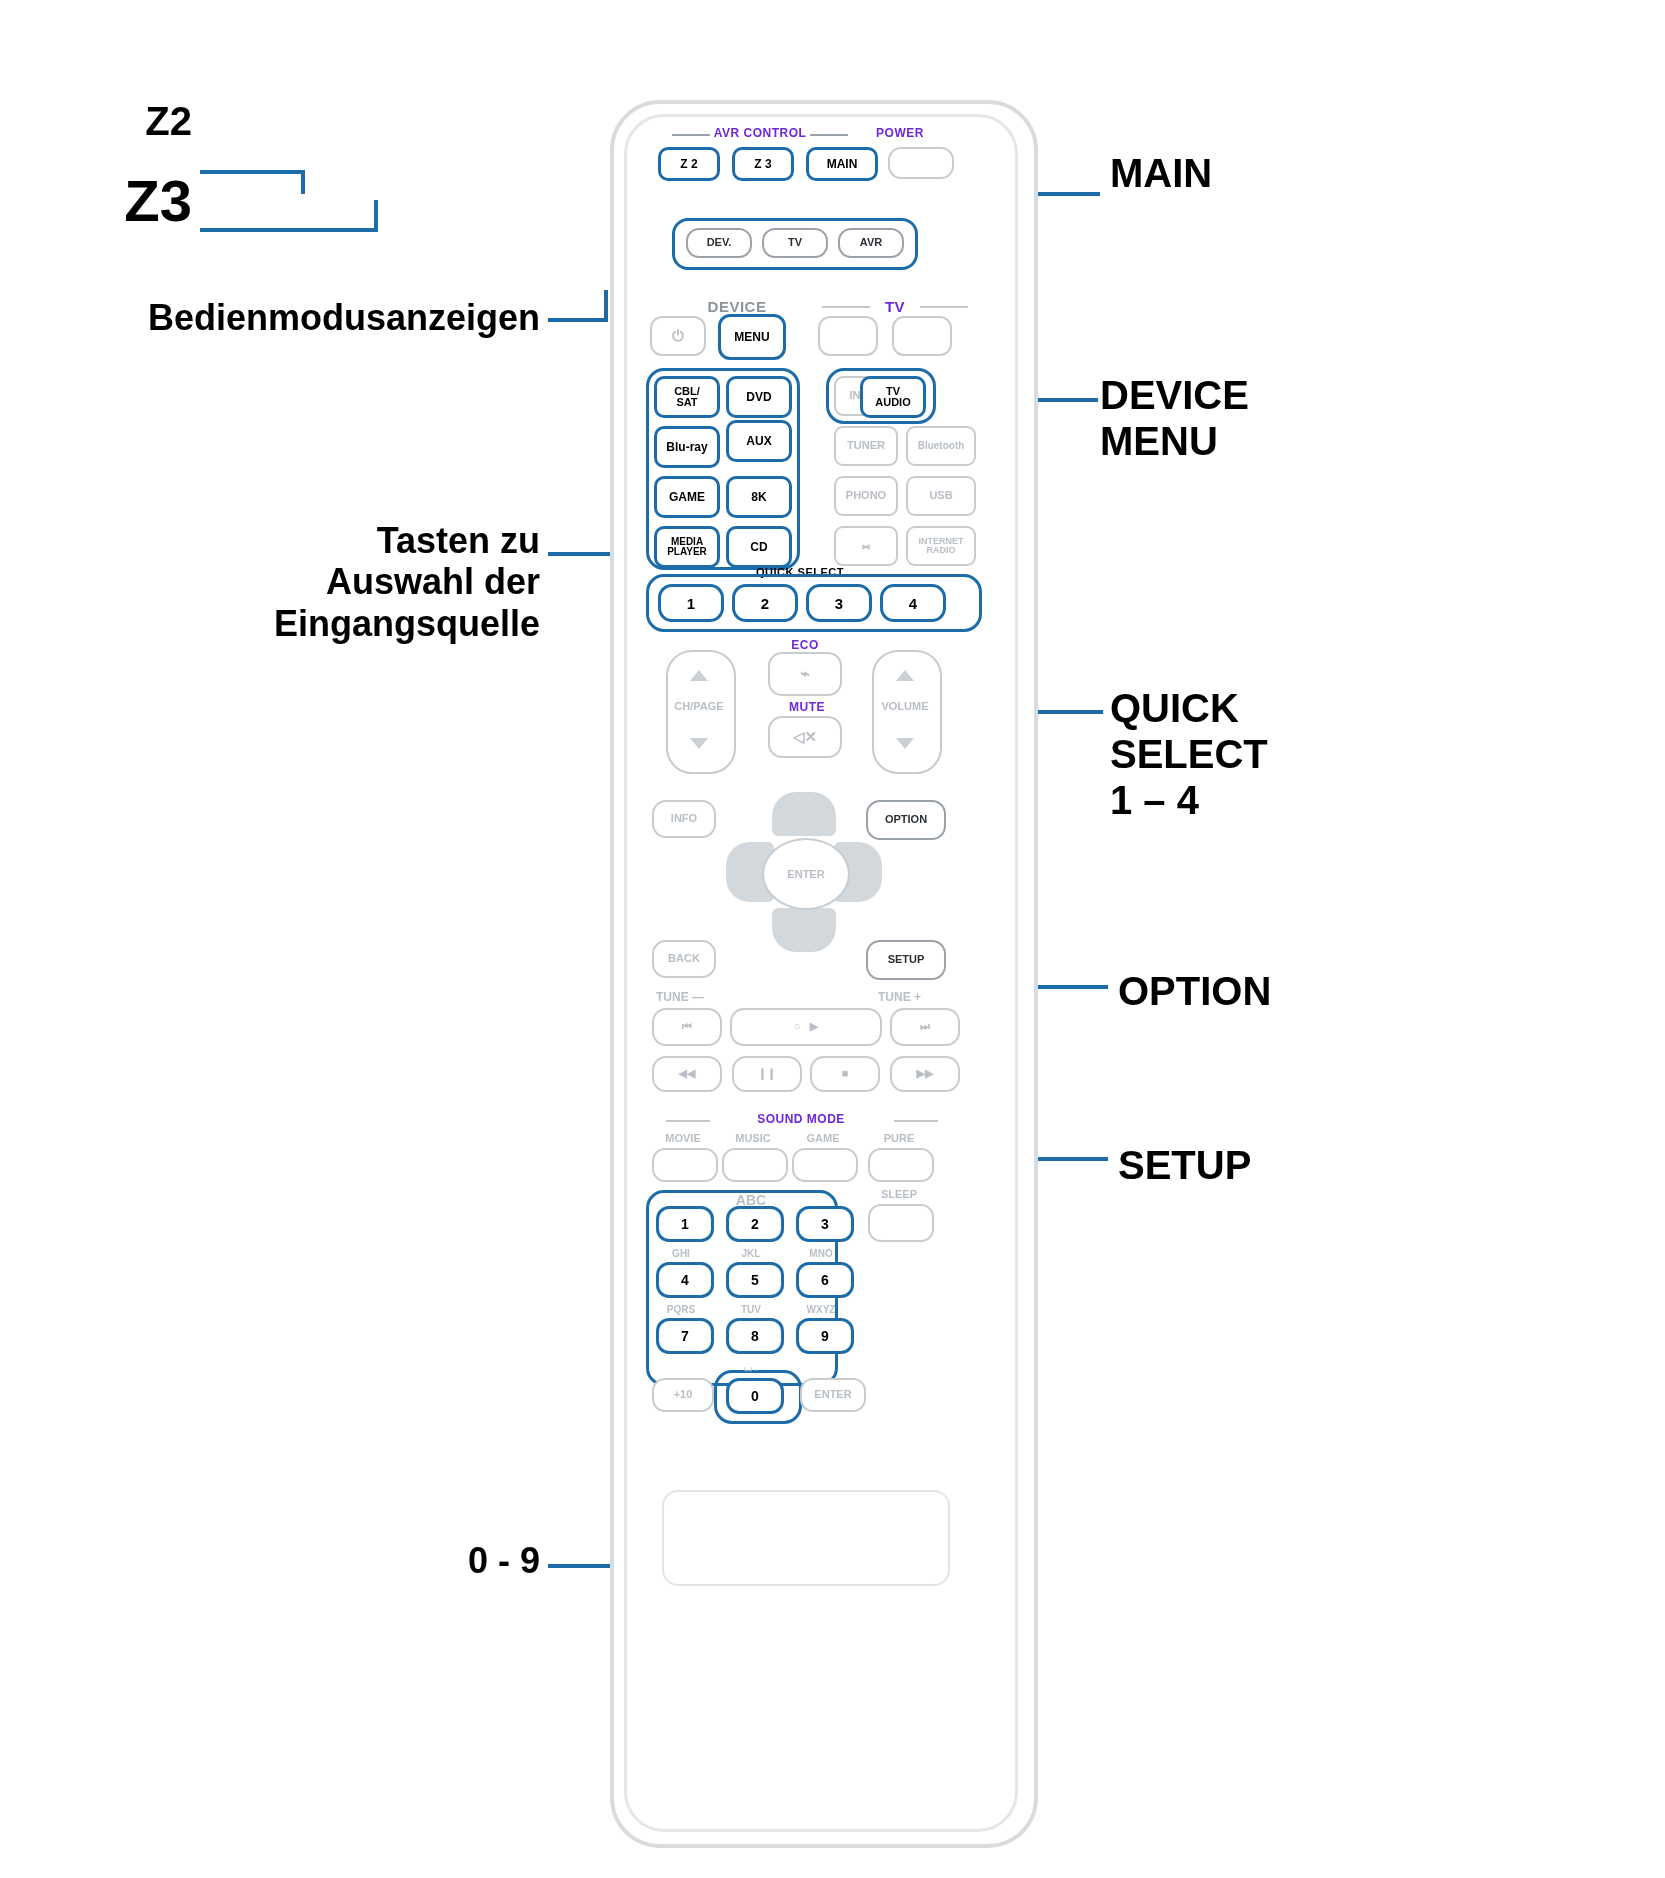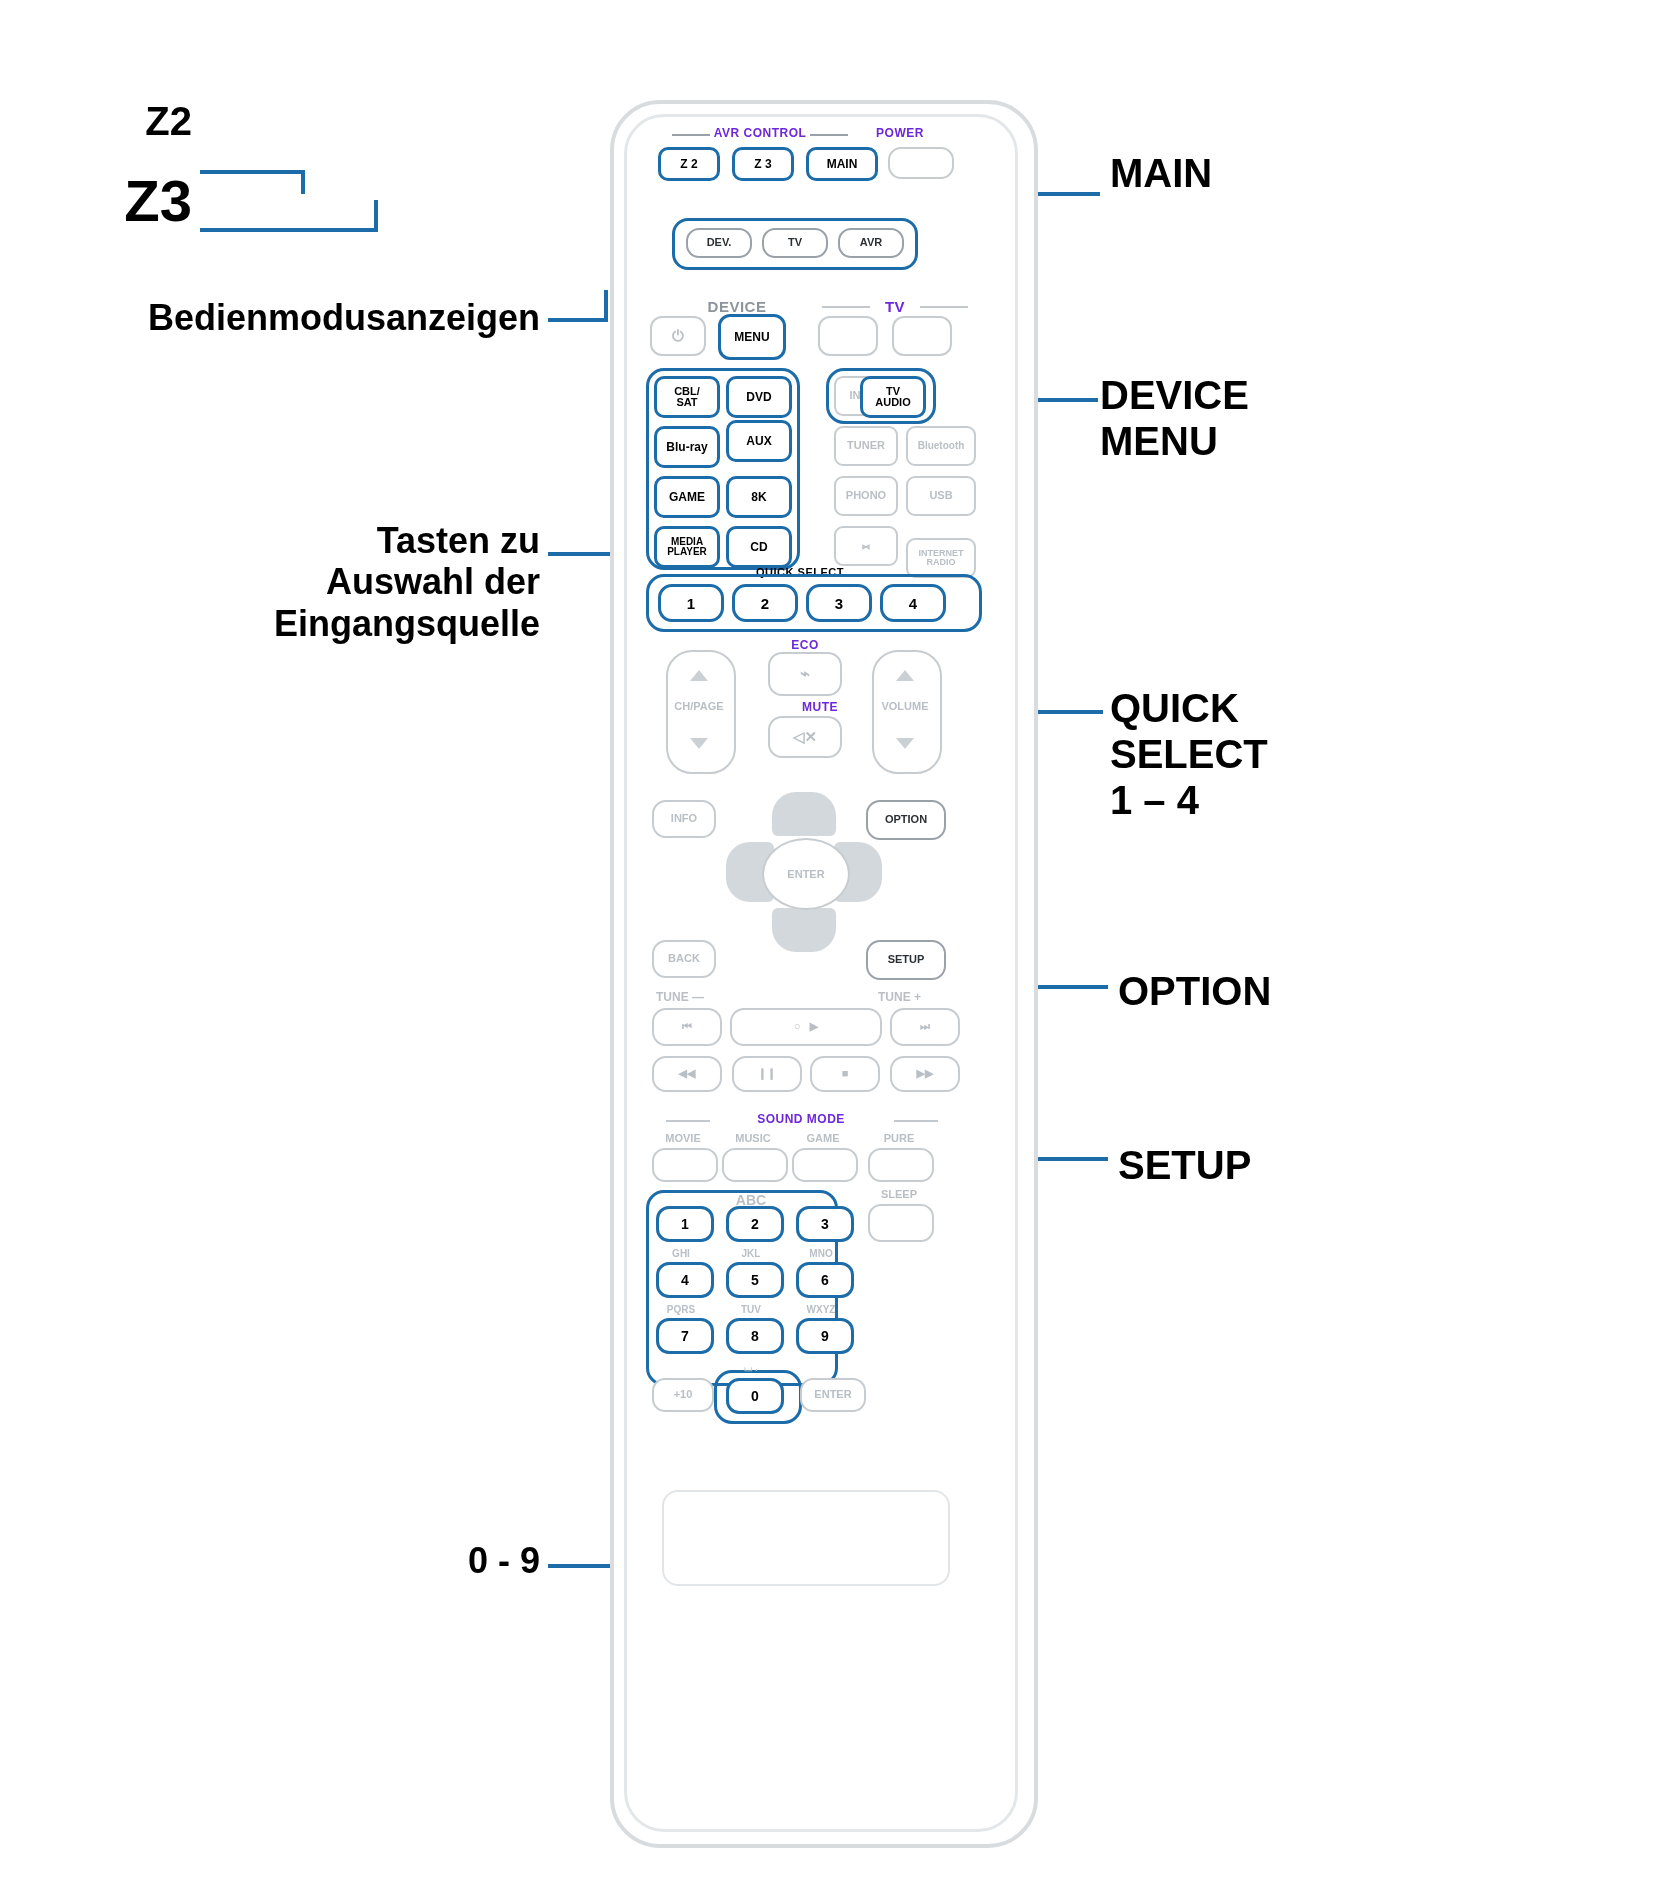--- a/index.html
+++ b/index.html
@@ -134,33 +134,33 @@
 
   <div class="hbtn" style="left:44px;top:376px;width:60px;height:36px;">GAME</div>
   <div class="hbtn" style="left:116px;top:376px;width:60px;height:36px;">8K</div>
   <div class="gbtn" style="left:224px;top:376px;width:60px;height:36px;">PHONO</div>
   <div class="gbtn" style="left:296px;top:376px;width:66px;height:36px;">USB</div>
 
   <div class="hbtn" style="left:44px;top:426px;width:60px;height:36px;white-space:pre-line;font-size:10px;">MEDIA
 PLAYER</div>
   <div class="hbtn" style="left:116px;top:426px;width:60px;height:36px;">CD</div>
   <div class="gbtn" style="left:224px;top:426px;width:60px;height:36px;font-size:14px;">⑅</div>
-  <div class="gbtn" style="left:296px;top:426px;width:66px;height:36px;white-space:pre-line;font-size:9px;margin-top:12px;">INTERNET
+  <div class="gbtn" style="left:296px;top:426px;width:66px;height:36px;white-space:pre-line;font-size:9px;">INTERNET
 RADIO</div>
 
   <div class="hcap" style="left:90px;top:466px;width:200px;font-size:11px;">QUICK SELECT</div>
   <div class="hring" style="left:36px;top:474px;width:330px;height:52px;border-radius:18px;"></div>
   <div class="hbtn" style="left:48px;top:484px;width:60px;height:32px;border-radius:14px;font-size:15px;">1</div>
   <div class="hbtn" style="left:122px;top:484px;width:60px;height:32px;border-radius:14px;font-size:15px;">2</div>
   <div class="hbtn" style="left:196px;top:484px;width:60px;height:32px;border-radius:14px;font-size:15px;">3</div>
   <div class="hbtn" style="left:270px;top:484px;width:60px;height:32px;border-radius:14px;font-size:15px;">4</div>
 
   <div class="gcap" style="left:150px;top:538px;width:90px;font-size:12px;">ECO</div>
   <div class="gbtn" style="left:158px;top:552px;width:70px;height:40px;border-radius:14px;font-size:16px;">⌁</div>
-  <div class="gcap" style="left:138px;top:600px;width:90px;font-size:12px;text-align:right;">MUTE</div>
+  <div class="gcap" style="left:152px;top:600px;width:90px;font-size:12px;">MUTE</div>
   <div class="gbtn" style="left:158px;top:616px;width:70px;height:38px;border-radius:14px;font-size:15px;">◁✕</div>
 
   <div class="rocker" style="left:56px;top:550px;width:66px;height:120px;"></div>
   <div class="tri tri-up" style="left:80px;top:570px;"></div>
   <div class="g" style="left:52px;top:600px;width:74px;text-align:center;font-size:11px;">CH/PAGE</div>
   <div class="tri tri-dn" style="left:80px;top:638px;"></div>
 
   <div class="rocker" style="left:262px;top:550px;width:66px;height:120px;"></div>
   <div class="tri tri-up" style="left:286px;top:570px;"></div>
   <div class="g" style="left:258px;top:600px;width:74px;text-align:center;font-size:11px;">VOLUME</div>

